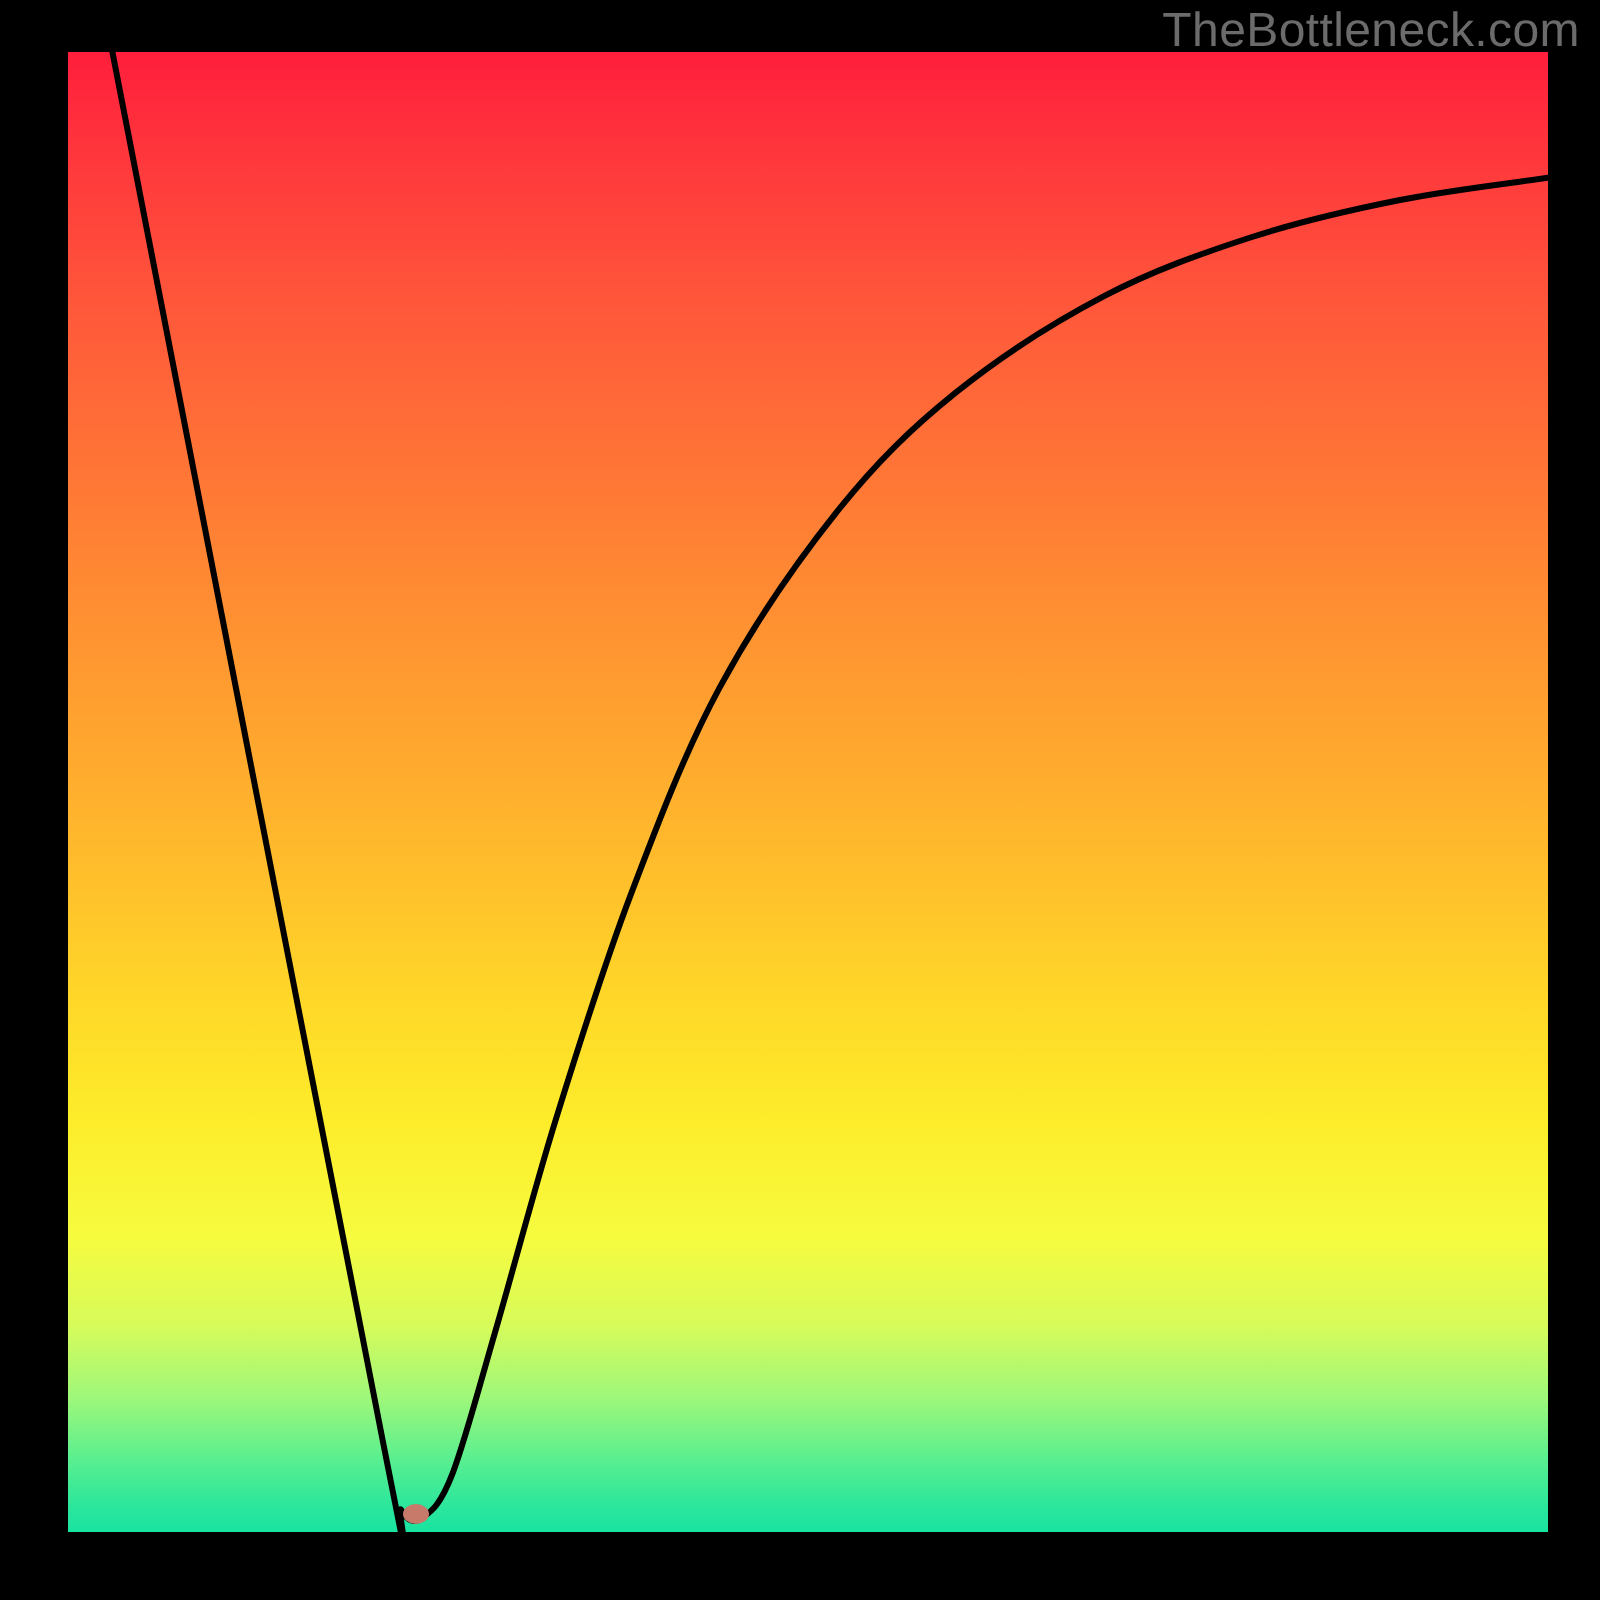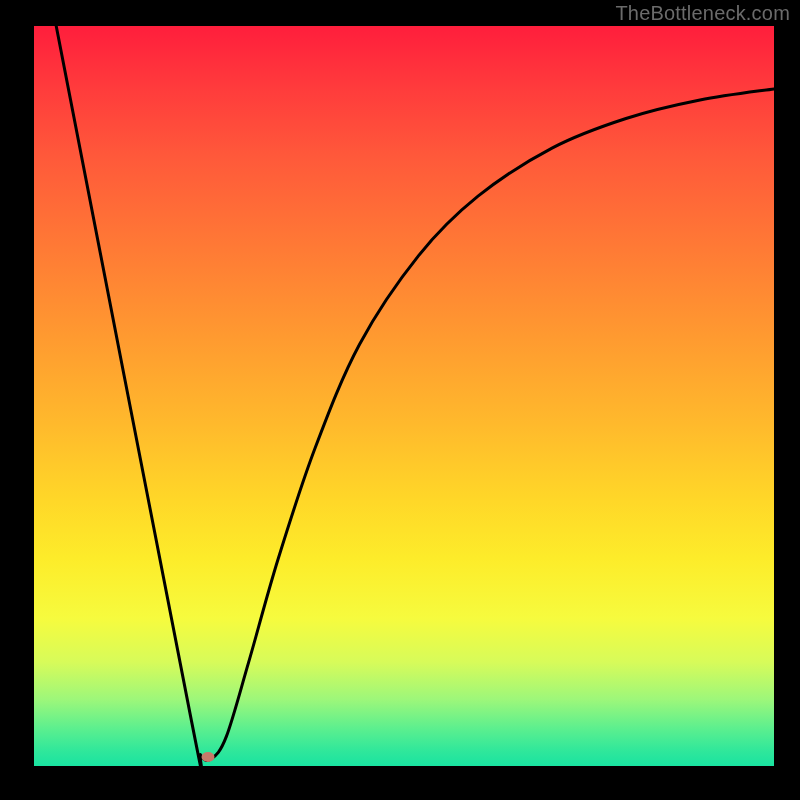--- a/index.html
+++ b/index.html
@@ -15,21 +15,21 @@
     position: relative;
     width: 800px;
     height: 800px;
     background: #000;
   }
   .watermark {
     position: absolute;
     top: 2px;
     right: 10px;
     color: #6b6b6b;
-    font-size: 20px;
+    font-size: 24px;
     font-weight: 500;
     letter-spacing: 0.2px;
     z-index: 5;
   }
   .plot {
     position: absolute;
     left: 34px;
     top: 26px;
     width: 740px;
     height: 740px;

